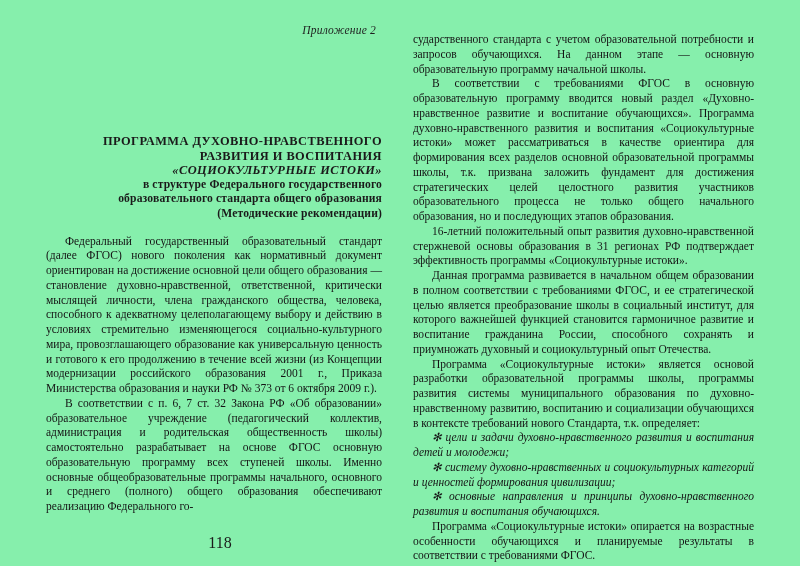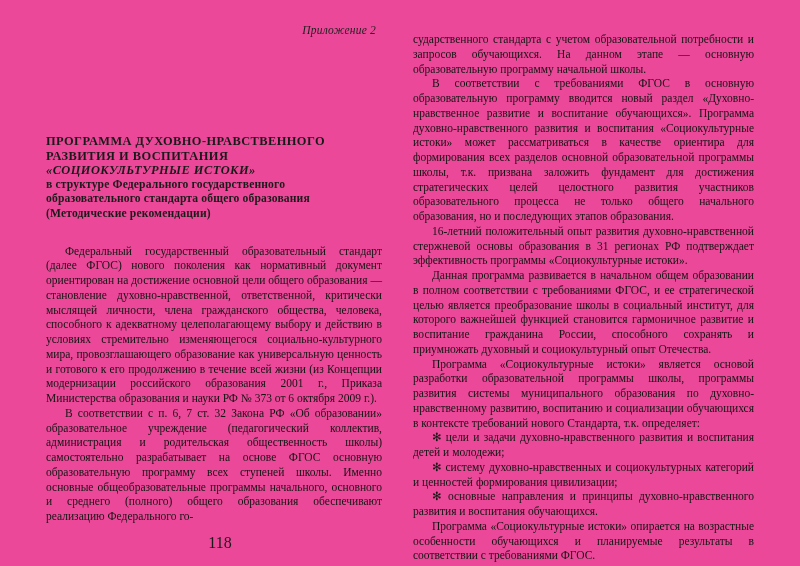--- a/index.html
+++ b/index.html
@@ -12,21 +12,21 @@
     width: 800px;
     height: 566px;
     font-family: "Liberation Serif", "DejaVu Serif", serif;
     color: #1a1a1a;
     overflow: hidden;
   }
   .spread {
     position: relative;
     width: 800px;
     height: 566px;
-    background: #ec4899;
+    background: #86efac;
   }
   .page {
     position: absolute;
     top: 0;
     height: 566px;
     box-sizing: border-box;
   }
   .page-left  { left: 0;   width: 400px; padding: 0 18px 0 46px; }
   .page-right { left: 400px; width: 400px; padding: 8px 46px 0 13px; }
 
@@ -34,23 +34,23 @@
     text-align: right;
     font-style: italic;
     font-size: 11.5px;
     letter-spacing: .2px;
     padding-top: 24px;
     padding-right: 6px;
     color: #1e1e1e;
   }
 
   .title-block {
-    text-align: left;
+    text-align: right;
     margin-top: 98px;
-    margin-bottom: 22px;
+    margin-bottom: 12px;
   }
   .title-line {
     font-weight: bold;
     font-size: 12.4px;
     line-height: 14.6px;
     letter-spacing: .25px;
     white-space: nowrap;
   }
   .title-line.caps        { letter-spacing: .45px; }
   .title-line.italic-caps { font-style: italic; letter-spacing: .45px; }
@@ -64,20 +64,21 @@
     hyphens: manual;
     color: #141414;
   }
   .body-text p {
     margin: 0;
     text-indent: 19px;
   }
   .body-text p.cont { text-indent: 0; }
   .body-text p.bullet {
     text-indent: 19px;
+    font-style: italic;
   }
 
   .col-top { padding-top: 24px; }
 
   .folio {
     position: absolute;
     bottom: 14px;
     font-size: 16px;
     text-align: center;
   }

